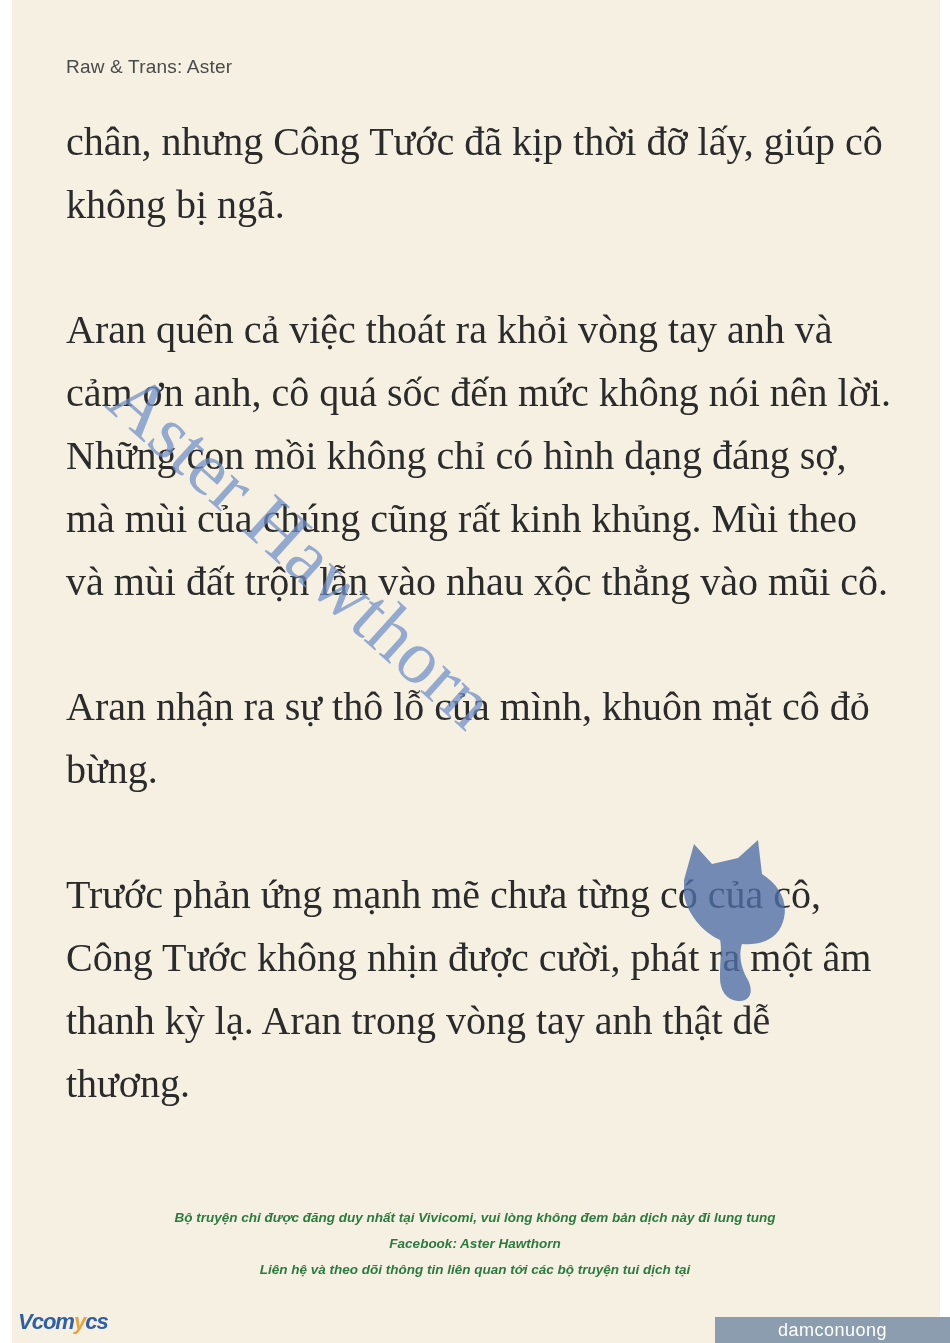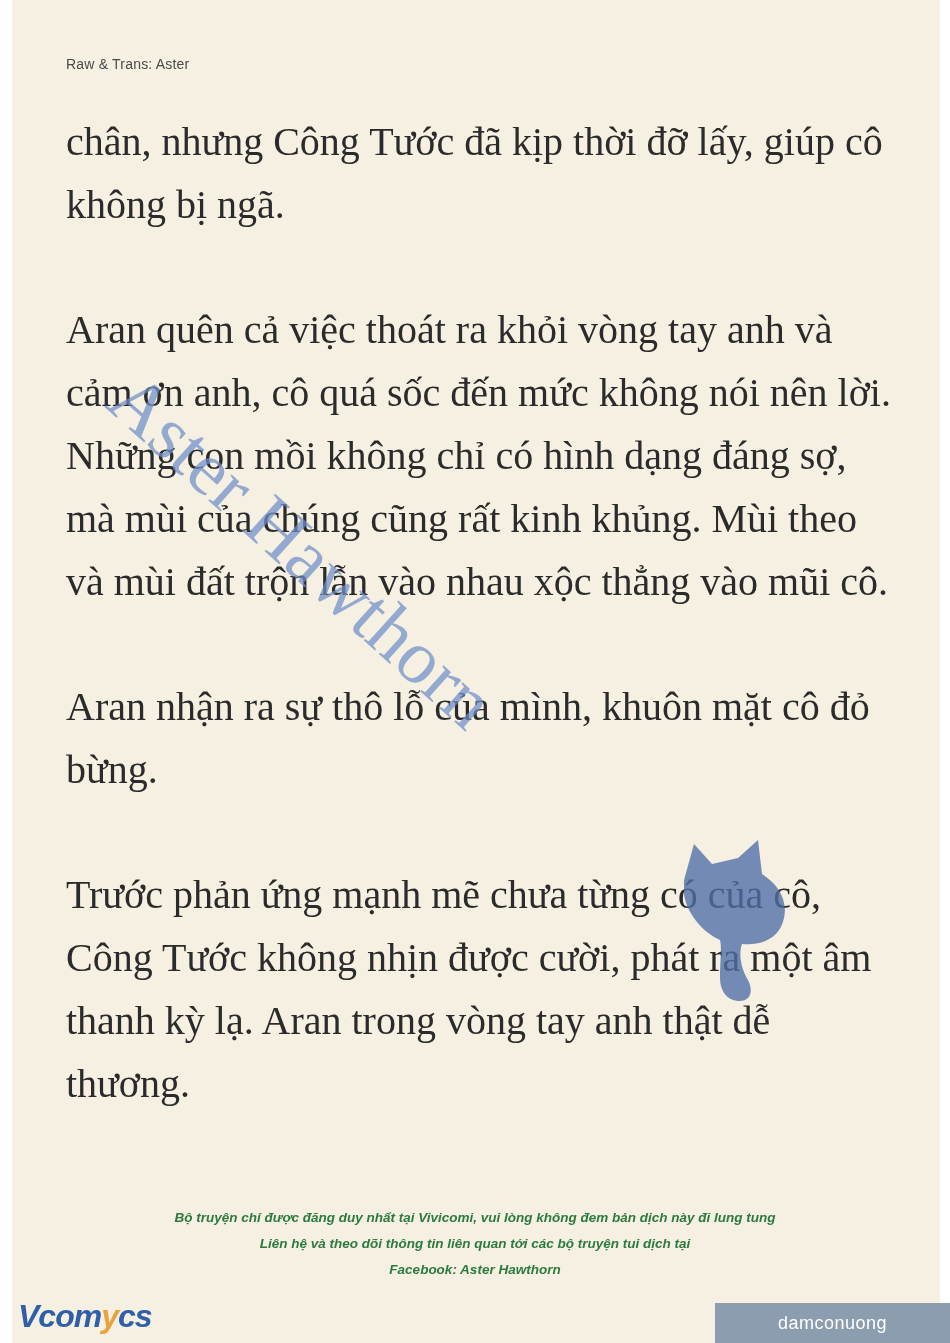--- a/index.html
+++ b/index.html
@@ -19,21 +19,21 @@
     width: 950px;
     height: 1343px;
     background: #f5f0e1;
     overflow: hidden;
   }
   .credit-header {
     position: absolute;
     left: 66px;
     top: 56px;
     font-family: "Liberation Sans", sans-serif;
-    font-size: 14px;
+    font-size: 19px;
     color: #4a4a4a;
     letter-spacing: 0.2px;
   }
   .body-text {
     position: absolute;
     left: 66px;
     top: 110px;
     width: 830px;
     font-family: "Liberation Serif", serif;
     font-size: 40px;
@@ -90,36 +90,36 @@
     left: 0;
     bottom: 0;
     width: 950px;
     height: 50px;
   }
   .logo {
     position: absolute;
     left: 18px;
     bottom: 8px;
     font-family: "Liberation Sans", sans-serif;
-    font-size: 32px;
+    font-size: 22px;
     font-weight: bold;
     font-style: italic;
     letter-spacing: -1px;
     color: #2f5fa8;
   }
   .logo .v { color: #2f5fa8; }
   .logo .com { color: #2f5fa8; }
   .logo .y { color: #e8a33d; }
   .logo .cs { color: #2f5fa8; }
   .brand-tag {
     position: absolute;
     right: 0;
     bottom: 0;
     width: 235px;
-    height: 40px;
+    height: 26px;
     background: #8c9db0;
     display: flex;
     align-items: center;
     justify-content: center;
     font-family: "Liberation Sans", sans-serif;
     font-size: 18px;
     color: #ffffff;
     letter-spacing: 0.5px;
     margin-left: 20px;
   }
@@ -154,22 +154,22 @@
   </div>
 
   <div class="watermark-text">Aster Hawthorn</div>
 
   <svg class="cat-mark" viewBox="0 0 120 175">
     <path d="M8 52 L18 16 L36 36 L62 30 L82 12 L86 46 C102 56 112 72 108 90 C104 110 86 118 66 116 C62 128 66 142 72 152 C78 164 74 174 62 173 C50 172 44 162 44 150 C44 132 46 120 44 112 C26 104 10 84 8 66 Z" fill="#4f6fa8"></path>
   </svg>
 
   <div class="footer-note">
     <div>Bộ truyện chỉ được đăng duy nhất tại Vivicomi, vui lòng không đem bản dịch này đi lung tung</div>
+    <div>Facebook: Aster Hawthorn</div>
     <div>Liên hệ và theo dõi thông tin liên quan tới các bộ truyện tui dịch tại</div>
-    <div>Facebook: Aster Hawthorn</div>
   </div>
 
   <div class="bottom-bar">
     <div class="logo">
       <span class="v">V</span><span class="com">com</span><span class="y">y</span><span class="cs">cs</span>
     </div>
     <div class="brand-tag">damconuong</div>
   </div>
 
 </div>

